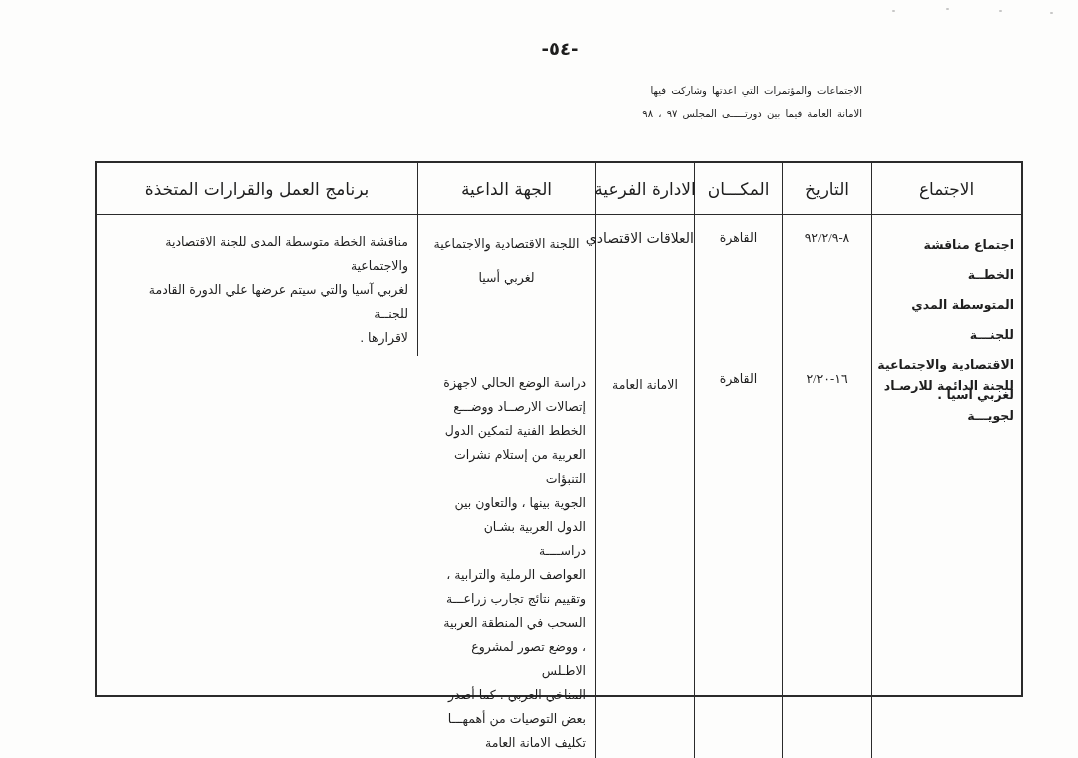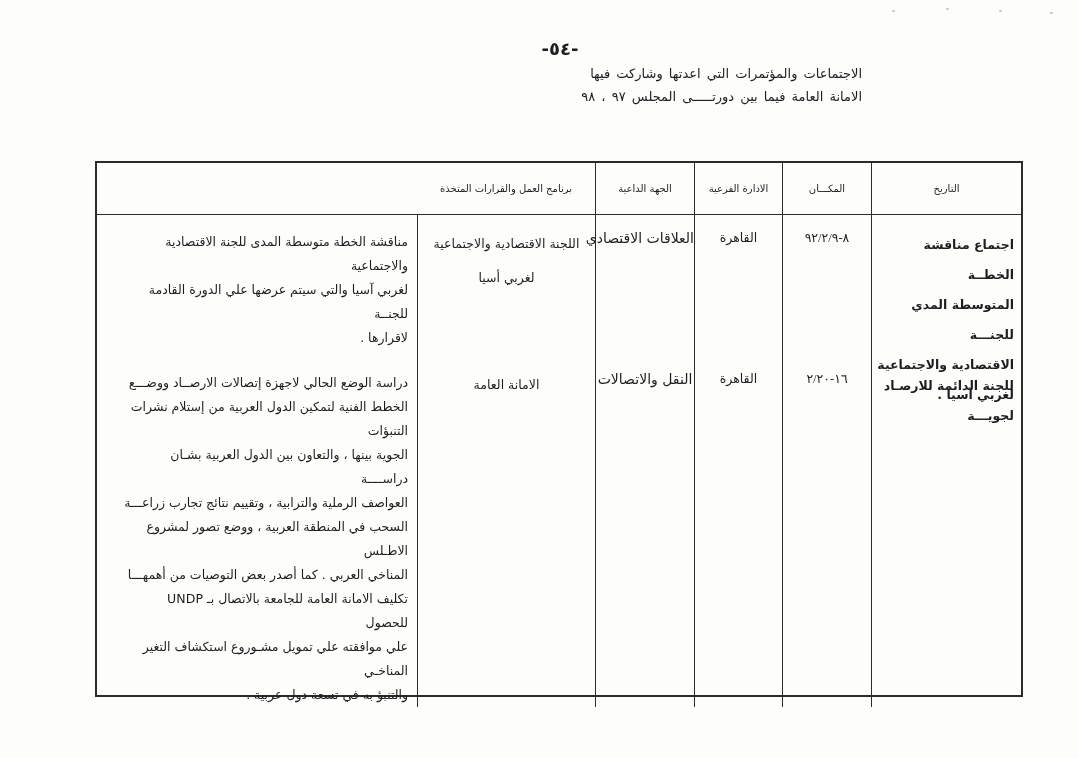--- a/index.html
+++ b/index.html
@@ -12,40 +12,40 @@
     width:1078px;height:758px;position:relative;overflow:hidden;
     background:var(--paper);color:var(--ink);
     font-family:"DejaVu Sans", sans-serif;
   }
   .speck{position:absolute;width:3px;height:2px;background:#9a9a9a;opacity:.55;border-radius:1px;}
   .page-number{
     position:absolute;top:38px;left:505px;width:110px;
     text-align:center;font-size:18px;letter-spacing:1px;font-weight:bold;
   }
   .doc-header{
-    position:absolute;top:62px;right:216px;
+    position:absolute;top:79px;right:216px;
     direction:rtl;text-align:right;
-    font-size:13px;line-height:23px;letter-spacing:.3px;word-spacing:2px;
+    font-size:10px;line-height:23px;letter-spacing:.3px;word-spacing:2px;
   }
   .meetings-table{
     position:absolute;top:161px;left:95px;width:928px;height:536px;
     box-sizing:border-box;border:2px solid var(--line);
     direction:rtl;background:transparent;
   }
   .thead,.tbody{
     display:grid;
     grid-template-columns:150px 89px 88px 99px 178px 1fr;
   }
   .thead{height:51px;border-bottom:1px solid var(--line);}
   .tbody{grid-template-rows:141px auto;height:481px;}
   .cell{box-sizing:border-box;min-width:0;}
   .col-meeting,.col-date,.col-place,.col-subdept,.col-inviting{border-left:1px solid var(--line);}
   .thead .cell{
     display:flex;align-items:center;justify-content:center;
-    font-size:10px;white-space:nowrap;letter-spacing:.2px;
+    font-size:17px;white-space:nowrap;letter-spacing:.2px;
   }
   .tbody .cell{font-size:12.5px;padding-top:15px;}
   .tbody .col-meeting{padding-right:7px;padding-left:4px;text-align:right;white-space:pre-line;line-height:30px;font-weight:bold;}
   .tbody .col-date{text-align:center;}
   .tbody .col-place{text-align:center;white-space:nowrap;}
   .tbody .col-subdept{text-align:center;white-space:nowrap;font-size:14px;}
   .tbody .col-inviting{text-align:center;white-space:pre-line;line-height:34px;padding-top:12px;padding-right:4px;padding-left:4px;}
   .tbody .col-program{padding-right:9px;padding-left:25px;text-align:right;white-space:pre-line;line-height:24px;letter-spacing:.1px;}
   .ltr{direction:ltr;unicode-bidi:bidi-override;display:inline-block;font-family:Liberation Serif, serif;}
 </style>
@@ -59,20 +59,21 @@
 
 <div class="page-number">-٥٤-</div>
 
 <div class="doc-header">
   <div>الاجتماعات والمؤتمرات التي اعدتها وشاركت فيها</div>
   <div>الامانة العامة فيما بين دورتـــــى المجلس ٩٧ ، ٩٨</div>
 </div>
 
 <div class="meetings-table">
   <div class="thead">
+    <div class="cell col-meeting">الاجتماع</div>
     <div class="cell col-date">التاريخ</div>
     <div class="cell col-place">المكـــان</div>
     <div class="cell col-subdept">الادارة الفرعية</div>
     <div class="cell col-inviting">الجهة الداعية</div>
     <div class="cell col-program">برنامج العمل والقرارات المتخذة</div>
   </div>
 
   <div class="tbody">
 
     <div class="cell col-meeting">اجتماع مناقشة الخطــة
@@ -85,21 +86,20 @@
     <div class="cell col-inviting">اللجنة الاقتصادية والاجتماعية
 لغربي أسيا</div>
     <div class="cell col-program">مناقشة الخطة متوسطة المدى للجنة الاقتصادية والاجتماعية
 لغربي آسيا والتي سيتم عرضها علي الدورة القادمة للجنــة
 لاقرارها .</div>
 
     <div class="cell col-meeting">للجنة الدائمة للارصـاد
 لجويـــة</div>
     <div class="cell col-date"><span class="ltr">٢/٢٠-١٦</span></div>
     <div class="cell col-place">القاهرة</div>
-    <div class="cell col-subdept">النقل والاتصالات</div>
     <div class="cell col-inviting">الامانة العامة</div>
     <div class="cell col-program">دراسة الوضع الحالي لاجهزة إتصالات الارصــاد ووضـــع
 الخطط الفنية لتمكين الدول العربية من إستلام نشرات التنبؤات
 الجوية بينها ، والتعاون بين الدول العربية بشـان دراســــة
 العواصف الرملية والترابية ، وتقييم نتائج تجارب زراعـــة
 السحب في المنطقة العربية ، ووضع تصور لمشروع الاطـلس
 المناخي العربي . كما أصدر بعض التوصيات من أهمهـــا
 تكليف الامانة العامة للجامعة بالاتصال بـ UNDP للحصول
 علي موافقته علي تمويل مشـوروع استكشاف التغير المناخـي
 والتنبؤ به في تسعة دول عربية .</div>

